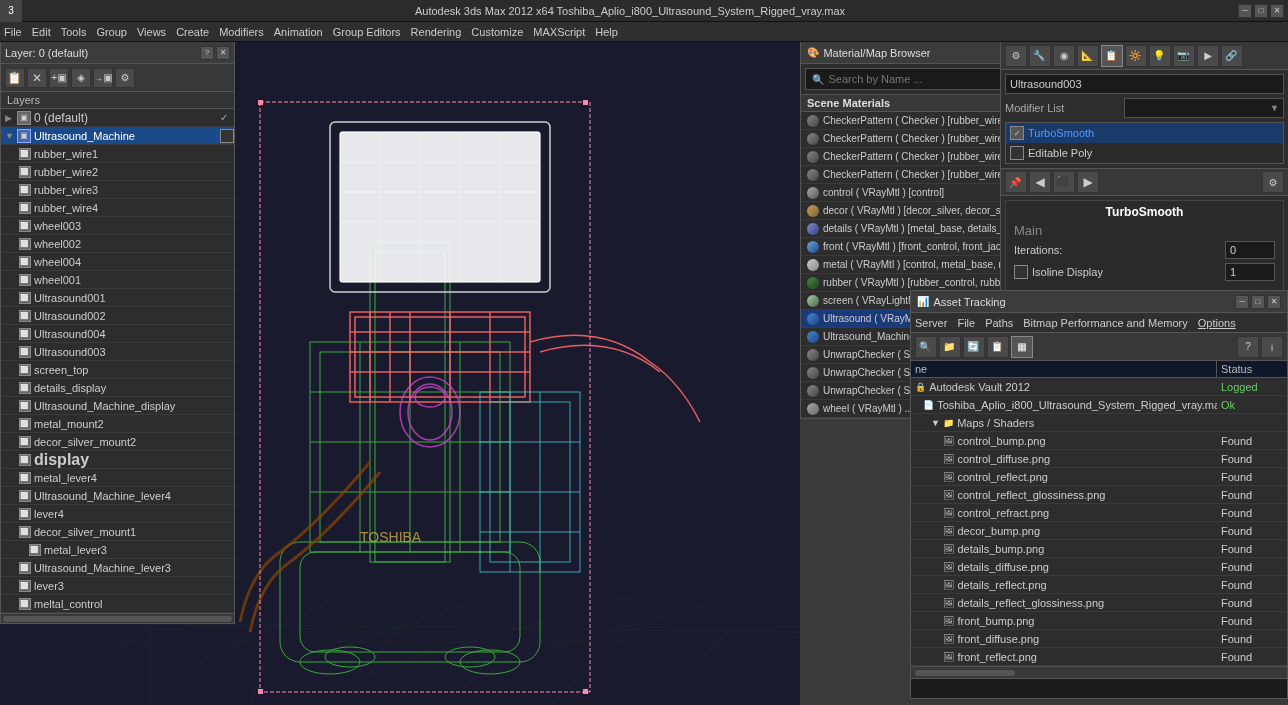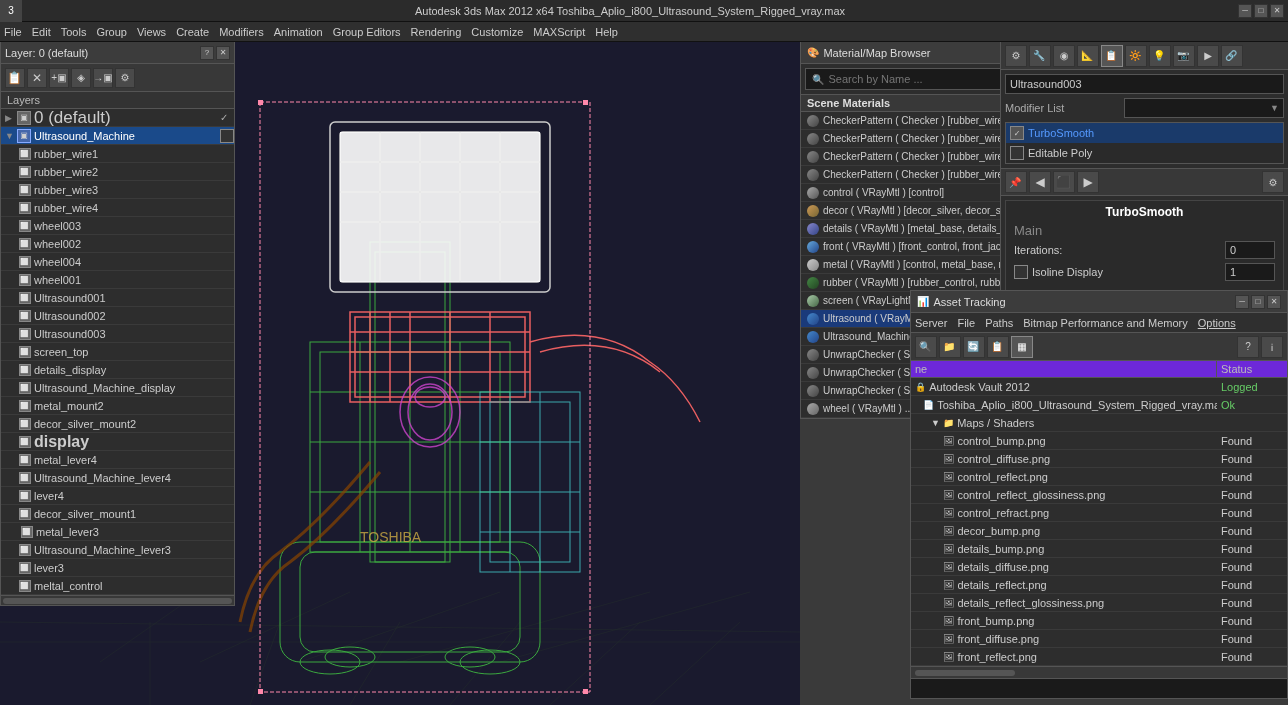--- a/index.html
+++ b/index.html
@@ -187,21 +187,21 @@
 
   <div style="background:#333; padding:2px 6px; font-size:11px; color:#bbb; border-bottom:1px solid #555; display:flex; align-items:center;">
     <span style="flex:1;">Layers</span>
   </div>
 
   <div style="overflow-y:auto; max-height:520px; background:#2d2d2d; position:relative;">
 
     <div style="display:flex; align-items:center; height:18px; padding-left:4px; border-bottom:1px solid #3a3a3a; cursor:pointer;">
       <span style="width:12px; font-size:9px; color:#888;">▶</span>
       <div style="width:14px; height:14px; background:#666; border:1px solid #888; margin-right:3px; display:flex; align-items:center; justify-content:center; font-size:8px;">▣</div>
-      <span style="font-size:17px; color:#ccc; flex:1;">0 (default)</span>
+      <span style="font-size:12px; color:#ccc; flex:1;">0 (default)</span>
       <span style="width:14px; font-size:10px; color:#aaa;">✓</span>
     </div>
 
     <div style="display:flex; align-items:center; height:18px; padding-left:4px; border-bottom:1px solid #3a3a3a; cursor:pointer; background:#1a4a8a;">
       <span style="width:12px; font-size:9px; color:#888;">▼</span>
       <div style="width:14px; height:14px; background:#4466aa; border:1px solid #88aaff; margin-right:3px; display:flex; align-items:center; justify-content:center; font-size:8px;">▣</div>
       <span style="font-size:11px; color:#fff; flex:1;">Ultrasound_Machine</span>
       <div style="width:14px; height:14px; border:1px solid #888; background:#333;"></div>
     </div>
 
@@ -240,20 +240,24 @@
     <div style="display:flex; align-items:center; height:18px; padding-left:18px; border-bottom:1px solid #3a3a3a; cursor:pointer;">
       <div style="width:12px; height:12px; background:#666; border:1px solid #888; margin-right:3px; display:flex; align-items:center; justify-content:center; font-size:7px;">⬜</div>
       <span style="font-size:11px; color:#ccc;">Ultrasound001</span>
     </div>
     <div style="display:flex; align-items:center; height:18px; padding-left:18px; border-bottom:1px solid #3a3a3a; cursor:pointer;">
       <div style="width:12px; height:12px; background:#666; border:1px solid #888; margin-right:3px; display:flex; align-items:center; justify-content:center; font-size:7px;">⬜</div>
       <span style="font-size:11px; color:#ccc;">Ultrasound002</span>
     </div>
     <div style="display:flex; align-items:center; height:18px; padding-left:18px; border-bottom:1px solid #3a3a3a; cursor:pointer;">
       <div style="width:12px; height:12px; background:#666; border:1px solid #888; margin-right:3px; display:flex; align-items:center; justify-content:center; font-size:7px;">⬜</div>
+      <span style="font-size:11px; color:#ccc;">Ultrasound004</span>
+    </div>
+    <div style="display:flex; align-items:center; height:18px; padding-left:18px; border-bottom:1px solid #3a3a3a; cursor:pointer;">
+      <div style="width:12px; height:12px; background:#666; border:1px solid #888; margin-right:3px; display:flex; align-items:center; justify-content:center; font-size:7px;">⬜</div>
       <span style="font-size:11px; color:#ccc;">Ultrasound003</span>
     </div>
     <div style="display:flex; align-items:center; height:18px; padding-left:18px; border-bottom:1px solid #3a3a3a; cursor:pointer;">
       <div style="width:12px; height:12px; background:#666; border:1px solid #888; margin-right:3px; display:flex; align-items:center; justify-content:center; font-size:7px;">⬜</div>
       <span style="font-size:11px; color:#ccc;">screen_top</span>
     </div>
     <div style="display:flex; align-items:center; height:18px; padding-left:18px; border-bottom:1px solid #3a3a3a; cursor:pointer;">
       <div style="width:12px; height:12px; background:#666; border:1px solid #888; margin-right:3px; display:flex; align-items:center; justify-content:center; font-size:7px;">⬜</div>
       <span style="font-size:11px; color:#ccc;">details_display</span>
     </div>
@@ -282,21 +286,21 @@
       <span style="font-size:11px; color:#ccc;">Ultrasound_Machine_lever4</span>
     </div>
     <div style="display:flex; align-items:center; height:18px; padding-left:18px; border-bottom:1px solid #3a3a3a; cursor:pointer;">
       <div style="width:12px; height:12px; background:#666; border:1px solid #888; margin-right:3px; display:flex; align-items:center; justify-content:center; font-size:7px;">⬜</div>
       <span style="font-size:11px; color:#ccc;">lever4</span>
     </div>
     <div style="display:flex; align-items:center; height:18px; padding-left:18px; border-bottom:1px solid #3a3a3a; cursor:pointer;">
       <div style="width:12px; height:12px; background:#666; border:1px solid #888; margin-right:3px; display:flex; align-items:center; justify-content:center; font-size:7px;">⬜</div>
       <span style="font-size:11px; color:#ccc;">decor_silver_mount1</span>
     </div>
-    <div style="display:flex; align-items:center; height:18px; padding-left:20px; border-bottom:1px solid #3a3a3a; cursor:pointer;">
+    <div style="display:flex; align-items:center; height:18px; padding-left:28px; border-bottom:1px solid #3a3a3a; cursor:pointer;">
       <div style="width:12px; height:12px; background:#666; border:1px solid #888; margin-right:3px; display:flex; align-items:center; justify-content:center; font-size:7px;">⬜</div>
       <span style="font-size:11px; color:#ccc;">metal_lever3</span>
     </div>
     <div style="display:flex; align-items:center; height:18px; padding-left:18px; border-bottom:1px solid #3a3a3a; cursor:pointer;">
       <div style="width:12px; height:12px; background:#666; border:1px solid #888; margin-right:3px; display:flex; align-items:center; justify-content:center; font-size:7px;">⬜</div>
       <span style="font-size:11px; color:#ccc;">Ultrasound_Machine_lever3</span>
     </div>
     <div style="display:flex; align-items:center; height:18px; padding-left:18px; border-bottom:1px solid #3a3a3a; cursor:pointer;">
       <div style="width:12px; height:12px; background:#666; border:1px solid #888; margin-right:3px; display:flex; align-items:center; justify-content:center; font-size:7px;">⬜</div>
       <span style="font-size:11px; color:#ccc;">lever3</span>
@@ -500,21 +504,21 @@
     <div style="width:22px; height:22px; background:#4a4a4a; border:1px solid #333; display:flex; align-items:center; justify-content:center; font-size:10px; cursor:pointer; color:#ccc;">🔍</div>
     <div style="width:22px; height:22px; background:#4a4a4a; border:1px solid #333; display:flex; align-items:center; justify-content:center; font-size:10px; cursor:pointer; color:#ccc;">📁</div>
     <div style="width:22px; height:22px; background:#4a4a4a; border:1px solid #333; display:flex; align-items:center; justify-content:center; font-size:10px; cursor:pointer; color:#ccc;">🔄</div>
     <div style="width:22px; height:22px; background:#4a4a4a; border:1px solid #333; display:flex; align-items:center; justify-content:center; font-size:10px; cursor:pointer; color:#ccc;">📋</div>
     <div style="width:22px; height:22px; background:#555; border:1px solid #888; display:flex; align-items:center; justify-content:center; font-size:10px; cursor:pointer; color:#fff;">▦</div>
     <div style="flex:1;"></div>
     <div style="width:22px; height:22px; background:#4a4a4a; border:1px solid #333; display:flex; align-items:center; justify-content:center; font-size:10px; cursor:pointer; color:#ccc;">?</div>
     <div style="width:22px; height:22px; background:#4a4a4a; border:1px solid #333; display:flex; align-items:center; justify-content:center; font-size:10px; cursor:pointer; color:#ccc;">ℹ</div>
   </div>
 
-  <div style="display:flex; background:#6d28d9; border-bottom:1px solid #555;">
+  <div style="display:flex; background:#0f172a; border-bottom:1px solid #555;">
     <div style="flex:1; font-size:11px; color:#bbb; padding:2px 4px; border-right:1px solid #555;">ne</div>
     <div style="width:70px; font-size:11px; color:#bbb; padding:2px 4px;">Status</div>
   </div>
 
   <div style="overflow-y:auto; max-height:320px; position:relative;">
 
     <div style="display:flex; align-items:center; height:18px; border-bottom:1px solid #3a3a3a; cursor:pointer;">
       <div style="flex:1; font-size:11px; color:#ccc; padding:0 4px; overflow:hidden; white-space:nowrap; display:flex; align-items:center; gap:3px;">
         <span style="font-size:9px;">🔒</span>
         <span>Autodesk Vault 2012</span>

